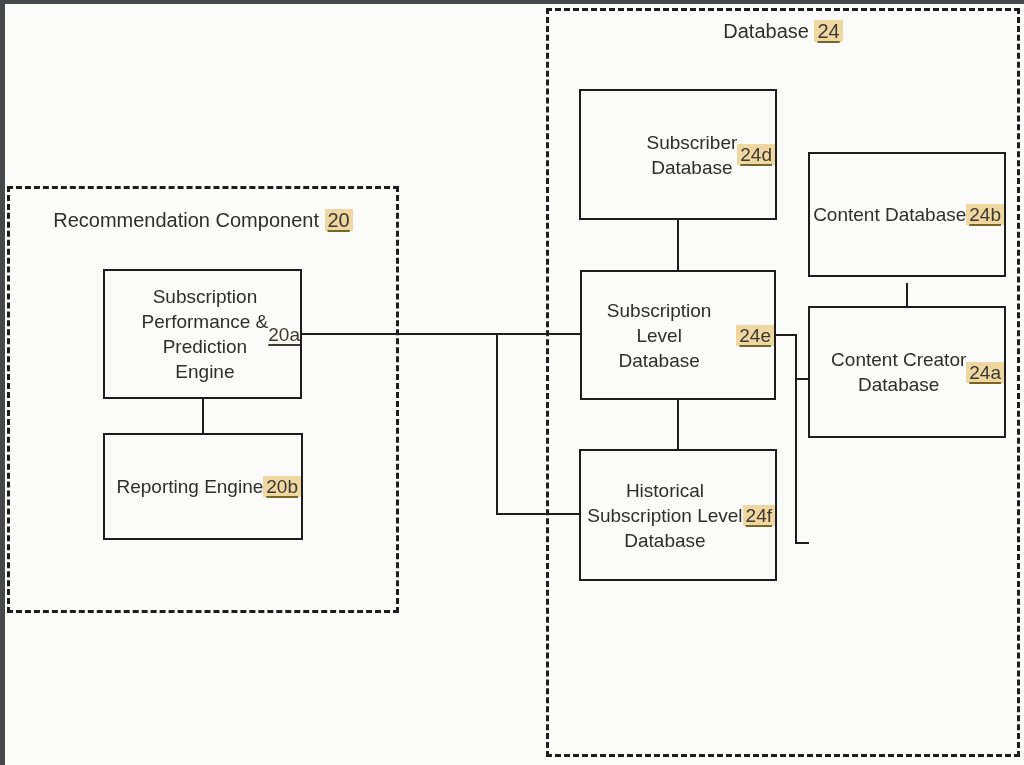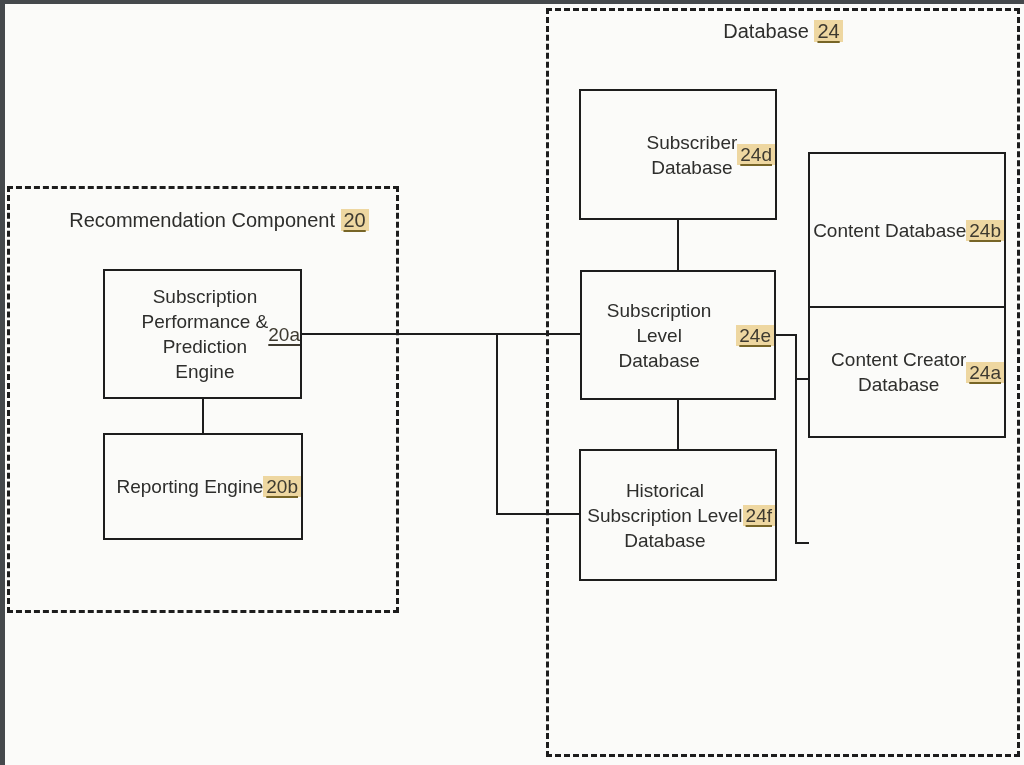--- a/index.html
+++ b/index.html
@@ -20,34 +20,34 @@
     background:transparent;
   }
   #g-rec{left:7px;top:186px;width:392px;height:427px;}
   #g-db{left:546px;top:8px;width:474px;height:749px;}
 
   .group-title{
     position:absolute;text-align:center;
     font-size:20px;line-height:28px;color:#2e2e2c;
     white-space:nowrap;
   }
-  #t-rec{left:7px;top:206px;width:392px;padding-left:16px;}
+  #t-rec{left:7px;top:206px;width:392px;}
   #t-db{left:546px;top:17px;width:474px;}
 
   .node{
     position:absolute;border:2px solid #1d1d1d;box-sizing:border-box;
     background:#fbfbf9;
     display:flex;align-items:center;justify-content:flex-end;
     text-align:center;font-size:19px;line-height:25px;color:#2e2e2c;
   }
   .node .label{white-space:pre-line;}
   #n-sppe        {left:103px;top:269px;width:199px;height:130px;padding-left:9px;}
   #n-reporting   {left:103px;top:433px;width:200px;height:107px;}
   #n-subscriber  {left:579px;top:89px; width:198px;height:131px;}
-  #n-content     {left:808px;top:152px;width:198px;height:156px;}
+  #n-content     {left:808px;top:152px;width:198px;height:125px;}
   #n-sublevel    {left:580px;top:270px;width:196px;height:130px;}
   #n-creator     {left:808px;top:306px;width:198px;height:132px;}
   #n-historical  {left:579px;top:449px;width:198px;height:132px;}
   #n-preferential{left:808px;top:478px;width:198px;height:132px;}
 
   .ref{
     color:#3e3a30;
     text-decoration:underline;
     text-decoration-thickness:2px;
     text-underline-offset:3px;

